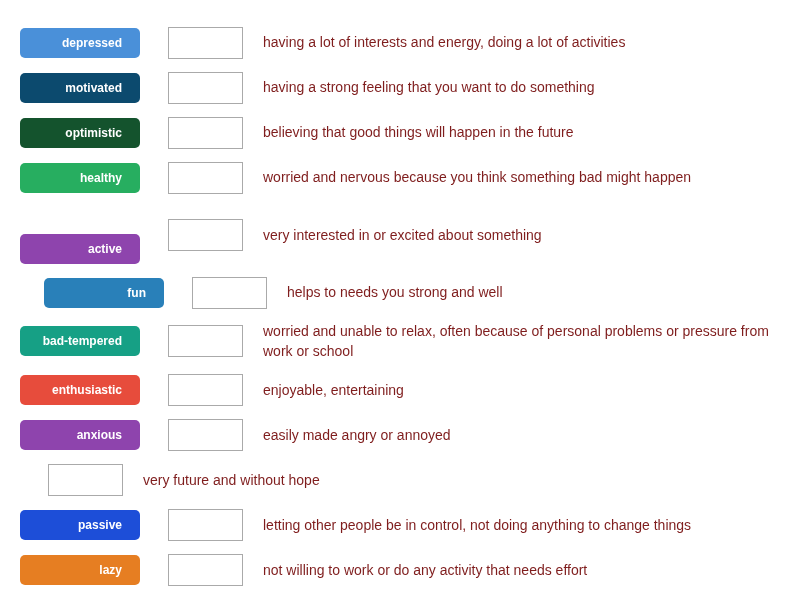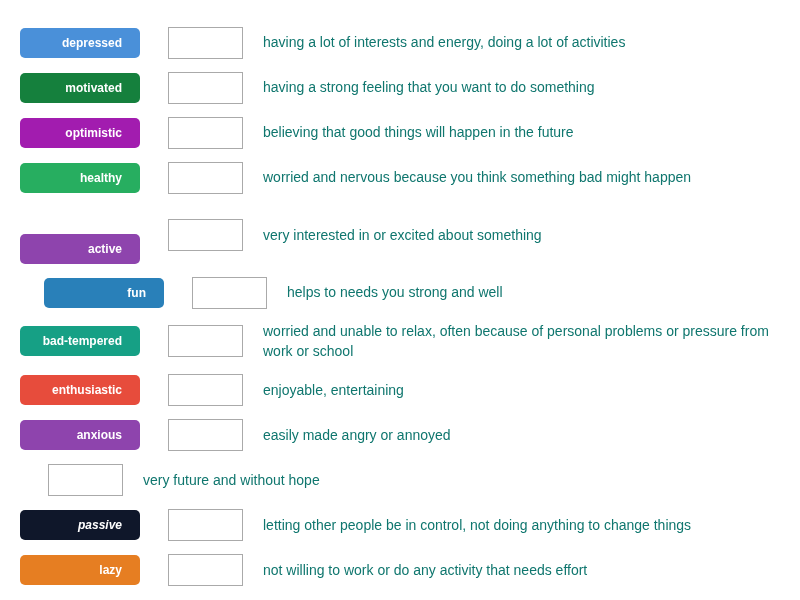--- a/index.html
+++ b/index.html
@@ -37,41 +37,41 @@
       width: 75px;
       min-width: 75px;
       height: 32px;
       border: 1.5px solid #aaa;
       background: #fff;
       margin-left: 28px;
       margin-right: 20px;
     }
     .definition {
       font-size: 14px;
-      color: #0f766e;
+      color: #7f1d1d;
       flex: 1;
       line-height: 1.45;
     }
   </style>
 </head>
 <body>
 
 <div class="container">
 <div class="row">
       <button class="word-btn" style="background-color: rgb(74, 144, 217);">depressed</button>
       <div class="blank-box"></div>
       <div class="definition">having a lot of interests and energy, doing a lot of activities</div>
     </div>
     <div class="row">
-      <button class="word-btn" style="background-color: #15803d;">motivated</button>
+      <button class="word-btn" style="background-color: #0c4a6e;">motivated</button>
       <div class="blank-box"></div>
       <div class="definition">having a strong feeling that you want to do something</div>
     </div>
     <div class="row">
-      <button class="word-btn" style="background-color: #a21caf;">optimistic</button>
+      <button class="word-btn" style="background-color: #14532d;">optimistic</button>
       <div class="blank-box"></div>
       <div class="definition">believing that good things will happen in the future</div>
     </div>
     <div class="row">
       <button class="word-btn" style="background-color: rgb(39, 174, 96);">healthy</button>
       <div class="blank-box"></div>
       <div class="definition">worried and nervous because you think something bad might happen</div>
     </div>
     <div class="row">
       <button class="word-btn" style="background-color: rgb(142, 68, 173); margin-top: 28px;">active</button>
@@ -96,21 +96,21 @@
     <div class="row">
       <button class="word-btn" style="background-color: rgb(142, 68, 173);">anxious</button>
       <div class="blank-box"></div>
       <div class="definition">easily made angry or annoyed</div>
     </div>
     <div class="row">
       <div class="blank-box"></div>
       <div class="definition">very future and without hope</div>
     </div>
     <div class="row">
-      <button class="word-btn" style="background-color: #0f172a; font-style: italic;">passive</button>
+      <button class="word-btn" style="background-color: #1d4ed8;">passive</button>
       <div class="blank-box"></div>
       <div class="definition">letting other people be in control, not doing anything to change things</div>
     </div>
     <div class="row">
       <button class="word-btn" style="background-color: rgb(230, 126, 34);">lazy</button>
       <div class="blank-box"></div>
       <div class="definition">not willing to work or do any activity that needs effort</div>
     </div>
   </div>
 

